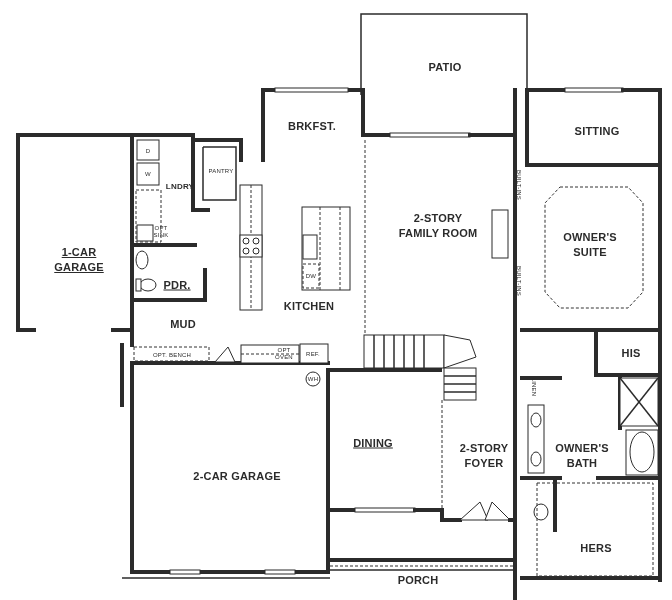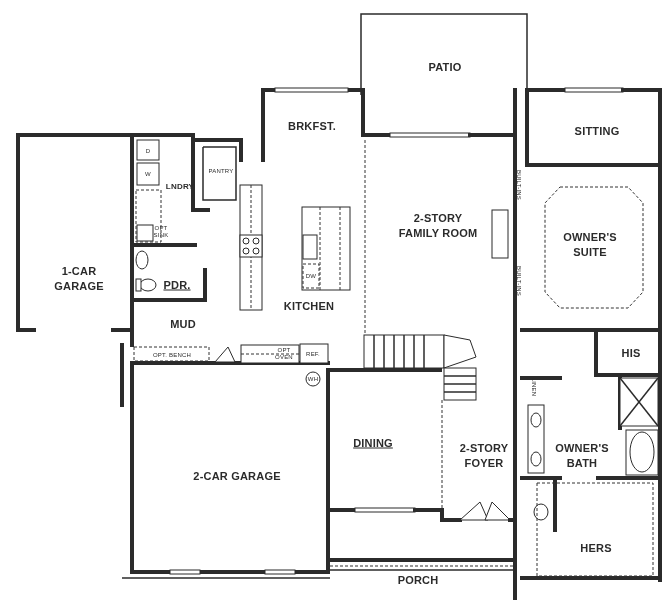--- a/index.html
+++ b/index.html
@@ -160,21 +160,21 @@
     <ellipse class="fixture" cx="541" cy="512" rx="7" ry="8"></ellipse>
     <line class="wall" x1="522" y1="578" x2="660" y2="578"></line>
     <rect class="dash" x="537" y="483" width="116" height="93"></rect>
   </g>
 </svg>
 
 <div id="labels">
   <div class="label" style="left:445px;top:67px;">PATIO</div>
   <div class="label" style="left:312px;top:126px;text-align:center;">BRKFST.</div>
   <div class="label" style="left:597px;top:131px;">SITTING</div>
-  <div class="label" style="left:79px;top:279px;">1-CAR
+  <div class="label" style="left:79px;top:260px;text-decoration:underline;">1-CAR
 GARAGE</div>
   <div class="label" style="left:180px;top:186px;font-size:8px;">LNDRY</div>
   <div class="label" style="left:221px;top:171px;font-size:6px;font-weight:normal;">PANTRY</div>
   <div class="label" style="left:438px;top:226px;">2-STORY
 FAMILY ROOM</div>
   <div class="label" style="left:590px;top:245px;">OWNER'S
 SUITE</div>
   <div class="label" style="left:177px;top:285px;text-decoration:underline;">PDR.</div>
   <div class="label" style="left:309px;top:306px;">KITCHEN</div>
   <div class="label" style="left:183px;top:324px;">MUD</div>

